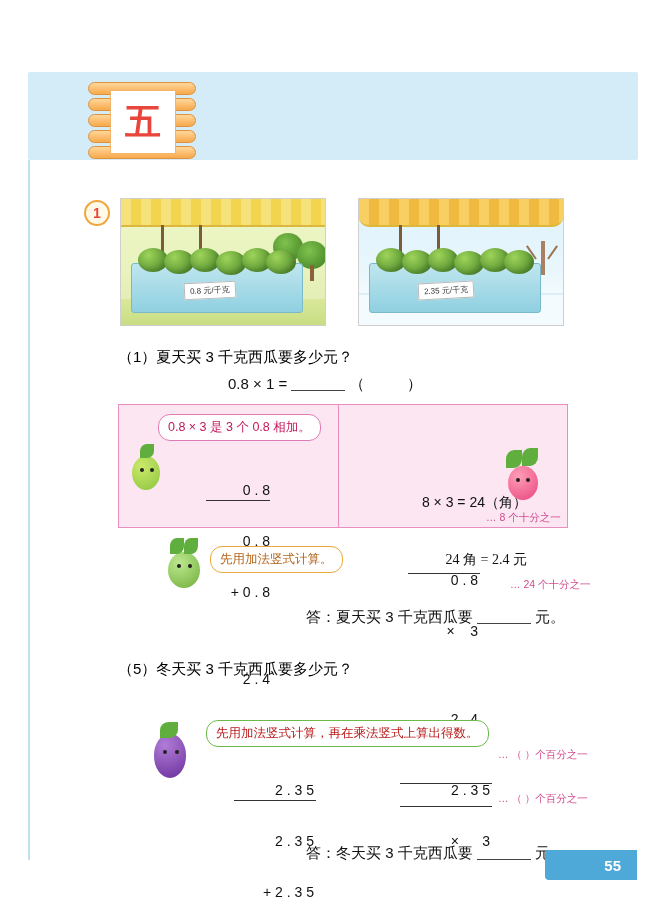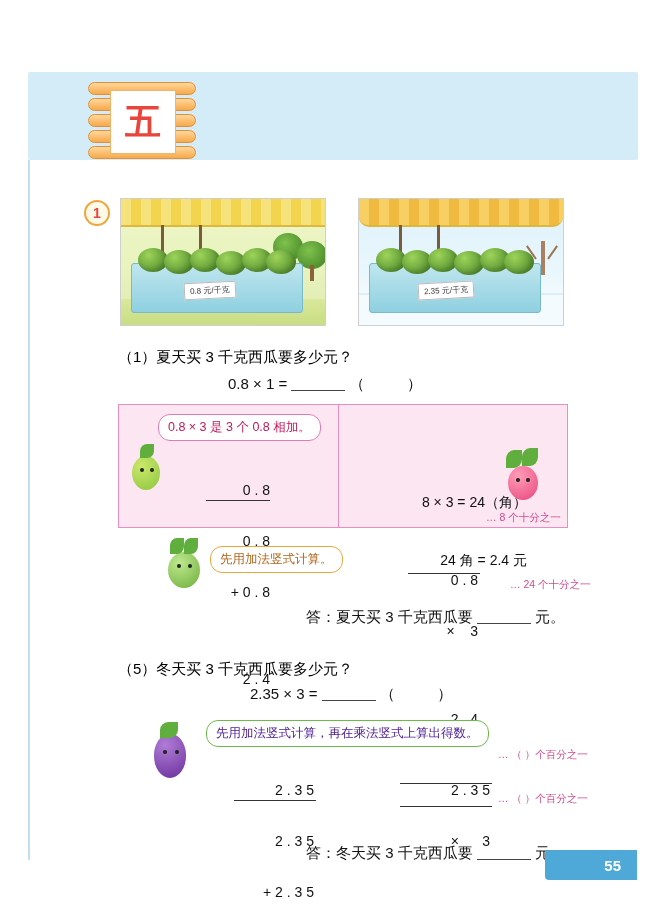--- a/index.html
+++ b/index.html
@@ -241,21 +241,21 @@
     background: #ffffff;
     border: 1px solid #e07cb3;
     border-radius: 12px;
     font-size: 12.5px;
     color: #c2185b;
     padding: 4px 9px;
     white-space: nowrap;
   }
   .speech.green {
     border-color: #6cba4a;
-    color: #4c1d95;
+    color: #b91c1c;
   }
   .speech.orange {
     border-color: #eda63c;
     color: #b5651d;
   }
   .vert-calc {
     position: absolute;
     font-size: 14px;
     line-height: 17px;
     color: #111;
@@ -414,21 +414,21 @@
     <div>0 . 8</div>
     <div>+ 0 . 8</div>
     <div style="height:2px;"></div>
     <div>2 . 4</div>
   </div>
   <div class="rule-line" style="left:206px; top:500px; width:64px;"></div>
 
 
   <div class="vert-calc" style="left:358px; top:456px; width:140px; text-align:right;margin-left:29px;">
     <div style="line-height:24px;">8 × 3 = 24（角）</div>
-    <div style="line-height:24px;">24 角 = 2.4 元</div>
+    <div style="line-height:24px;font-family:Liberation Serif, serif;">24 角 = 2.4 元</div>
   </div>
 
   <div class="mascot" style="left:500px; top:448px; width:48px; height:58px;">
     <div class="body" style="left:8px; top:18px; width:30px; height:34px; background:radial-gradient(circle at 35% 30%,#ff9db8,#e8457c);"></div>
     <div class="leaf" style="left:6px;  top:2px; width:16px; height:18px;"></div>
     <div class="leaf" style="left:22px; top:0px; width:16px; height:18px;"></div>
     <div class="eye" style="left:16px; top:30px;"></div>
     <div class="eye" style="left:26px; top:30px;"></div>
   </div>
 
@@ -460,27 +460,20 @@
   </div>
 
   <div class="answer-line" style="left:306px; top:608px;">
     <span>答：夏天买 3 千克西瓜要</span>
     <span class="blank-underline"></span>
     <span>元。</span>
   </div>
 
   <div class="qtext" style="left:118px; top:660px;">（5）冬天买 3 千克西瓜要多少元？</div>
 
-  <div class="eq-line" style="left:250px; top:685px;">
-    <span>2.35 × 3 =</span>
-    <span class="blank-underline"></span>
-    <span>（</span>
-    <span class="blank-underline paren" style="border:0;"></span>
-    <span>）</span>
-  </div>
 
   <div class="mascot" style="left:146px; top:716px; width:50px; height:68px;">
     <div class="body" style="left:8px; top:18px; width:32px; height:44px; background:radial-gradient(circle at 35% 25%,#b07cd6,#6a2f9c); border-radius:48% 48% 50% 50%;"></div>
     <div class="leaf" style="left:14px; top:6px; width:18px; height:16px;"></div>
     <div class="eye" style="left:17px; top:34px;"></div>
     <div class="eye" style="left:29px; top:34px;"></div>
   </div>
 
   <div class="speech green" style="left:206px; top:720px;">先用加法竖式计算，再在乘法竖式上算出得数。</div>
 

